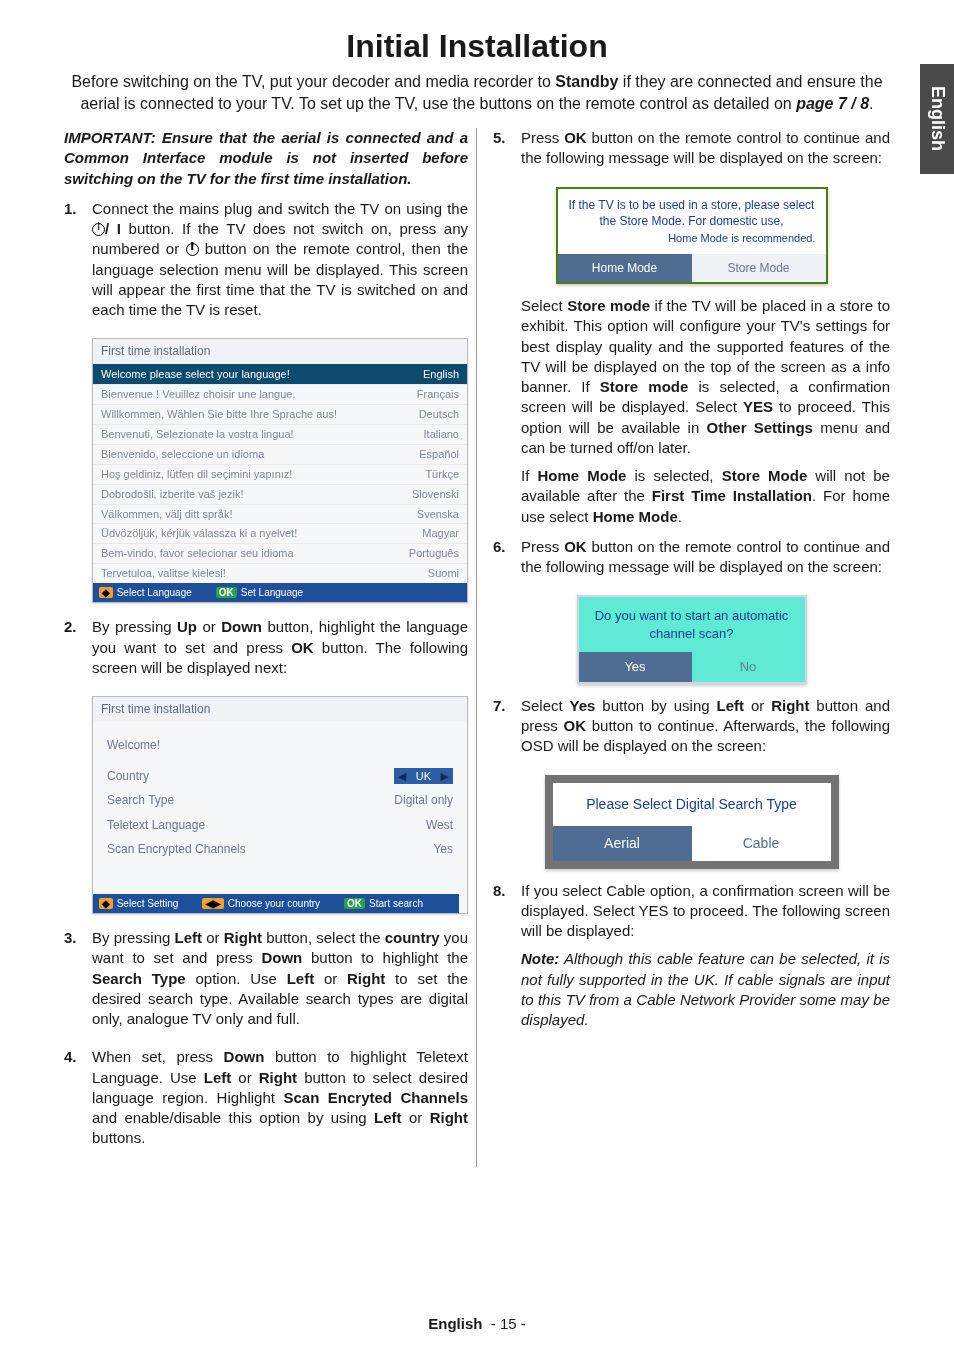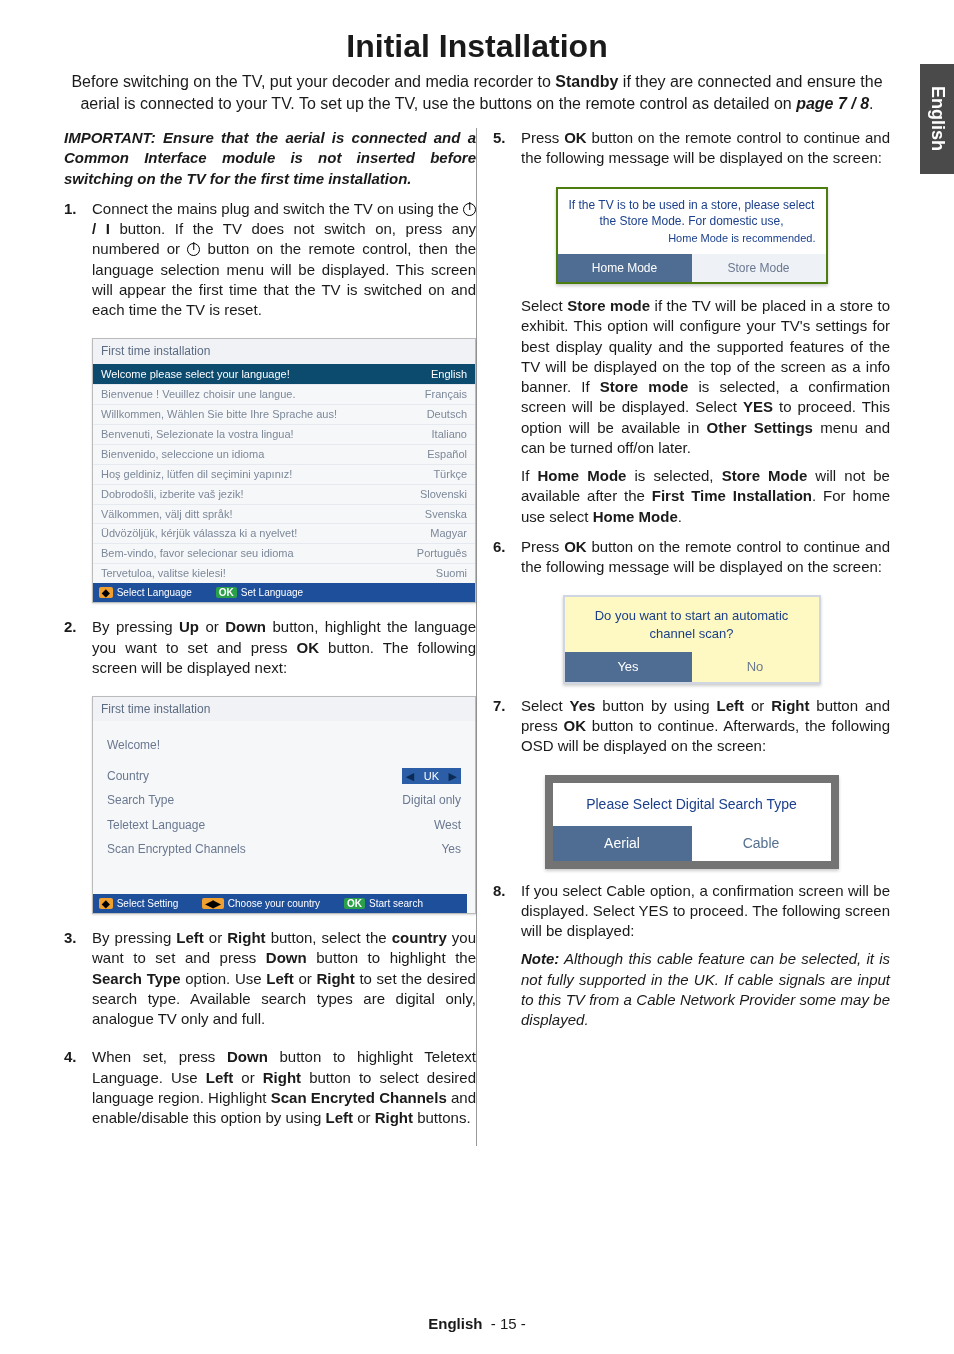--- a/index.html
+++ b/index.html
@@ -20,21 +20,21 @@
     color: #fff;
     display: flex;
     align-items: center;
     justify-content: center;
   }
   .side-tab span { writing-mode: vertical-rl; font-weight: bold; font-size: 18px; font-family: Arial; }
   h1.page-title { text-align: center; font-size: 32px; font-weight: bold; margin-bottom: 6px; }
   .intro { text-align: center; font-size: 16px; line-height: 1.35; padding: 0 10px 14px 10px; }
   .columns { display: flex; gap: 0; }
   .col { width: 50%; padding: 0 8px; font-size: 15px; line-height: 1.35; }
-  .col-left { border-right: 1px solid #999; padding-right: 0; }
+  .col-left { border-right: 1px solid #999; padding-right: 8px; }
   .col-right { padding-left: 16px; }
   .important { font-style: italic; font-weight: bold; text-align: justify; margin-bottom: 10px; }
   ol.steps { list-style: none; }
   ol.steps > li { display: flex; margin-bottom: 10px; text-align: justify; }
   .step-num { font-weight: bold; min-width: 28px; }
   .step-body { flex: 1; }
   .step-body p { margin-bottom: 8px; text-align: justify; }
   .note { font-style: italic; }
   b { font-weight: bold; }
   .footer { position: absolute; bottom: 22px; width: 100%; left:0; text-align: center; font-size: 15px; }
@@ -61,21 +61,21 @@
   .shot2 .pill:before{content:'◀'; position:absolute; left:4px; color:#0b2b55;}
   .shot2 .pill:after{content:'▶'; position:absolute; right:4px; color:#0b2b55;}
 
   .modebox { width: 272px; margin: 8px auto 12px auto; border:2px solid #4d7c0f; background:#fff; box-shadow:0 2px 3px rgba(0,0,0,.2);}
   .modebox .msg { color:#1b3f8b; font-size:12px; text-align:center; padding:8px 10px 2px;}
   .modebox .msg2 { color:#1b3f8b; font-size:11px; text-align:right; padding:0 10px 8px;}
   .modebox .btns { display:flex; background:#eef1f6;}
   .modebox .btn { flex:1; text-align:center; padding:6px 0; font-size:12px; color:#6a7890;}
   .modebox .btn.sel { background:#4f6d92; color:#fff;}
 
-  .scanbox { width:258px; margin: 8px auto 12px auto; border:2px solid #cfd6e2; background:#fef9c3; box-shadow:0 2px 3px rgba(0,0,0,.2);}
+  .scanbox { width:230px; margin: 8px auto 12px auto; border:2px solid #cfd6e2; background:#5eead4; box-shadow:0 2px 3px rgba(0,0,0,.2);}
   .scanbox .msg { color:#1b3f8b; font-size:13px; text-align:center; padding:10px 12px;}
   .scanbox .btns{ display:flex;}
   .scanbox .btn{ flex:1; text-align:center; padding:6px 0; font-size:13px; color:#6a7890;}
   .scanbox .btn.sel{ background:#4f6d92; color:#fff;}
 
   .searchbox { width:294px; margin: 8px auto 12px auto; border:8px solid #737373; background:#fff; box-shadow:0 2px 3px rgba(0,0,0,.2);}
   .searchbox .msg { color:#1b3f8b; font-size:14px; text-align:center; padding:12px 8px;}
   .searchbox .btns{ display:flex;}
   .searchbox .btn{ flex:1; text-align:center; padding:8px 0; font-size:14px; color:#54708f;}
   .searchbox .btn.sel{ background:#4f6d92; color:#fff;}

